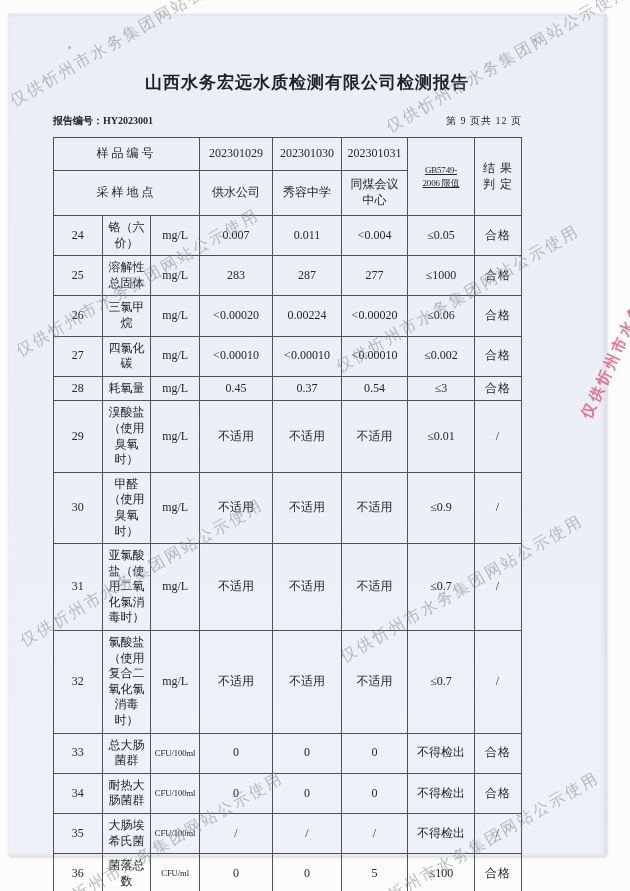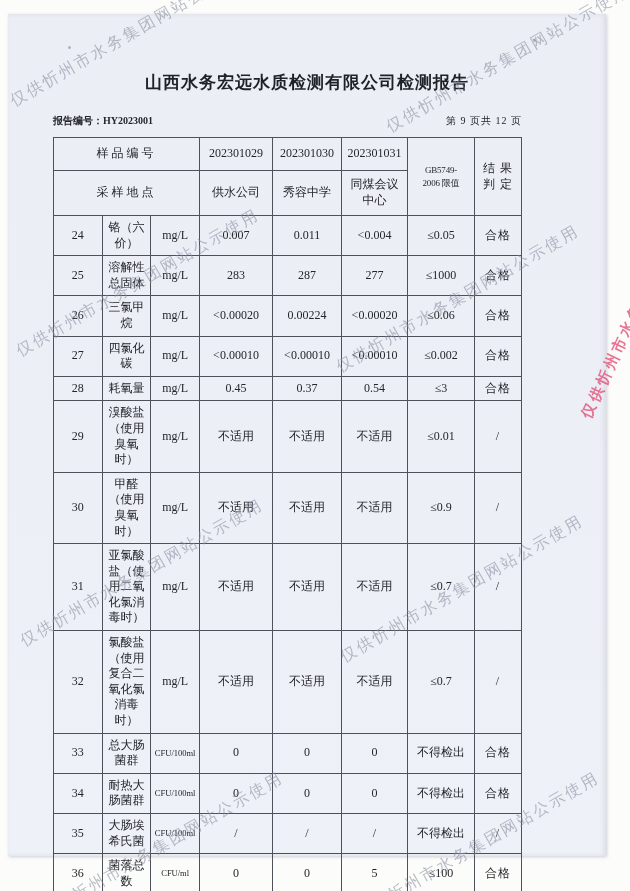--- a/index.html
+++ b/index.html
@@ -19,21 +19,21 @@
       font-size:12px;text-align:center;vertical-align:middle;padding:4px 2px;line-height:1.3;}
   th.hlabel{letter-spacing:3px;font-weight:400;margin-top:27px;}
   th.h2line{white-space:pre-line;line-height:1.55;}
   .c-no{width:20px;}
   .c-name{width:106px;text-align:left;padding-left:4px;padding-right:2px;font-size:11px;line-height:1.5;}
   .c-unit{width:46px;font-size:11px;}
   .c-v1{width:68px;}.c-v2{width:64px;margin-top:12px;}.c-v3{width:61px;}
   .c-limit{width:62px;white-space:pre-line;}
   .c-res{width:42px;letter-spacing:1px;margin-top:16px;}
   .c-unit.sm{font-size:8.5px;}
-  .c-limit.sm{font-size:9px;line-height:1.4;letter-spacing:-.2px;}
+  .c-limit.sm{font-size:9px;line-height:1.4;letter-spacing:-.2px;text-decoration:underline;}
   .hrow1 th{height:24px;}
   .hrow2 th{height:36px;line-height:1.5;}
   .wm{position:absolute;white-space:nowrap;pointer-events:none;z-index:5;
       font-family:"Liberation Sans","DejaVu Sans",sans-serif;font-size:16px;letter-spacing:2.5px;
       color:var(--wm-gray,rgba(134,142,156,.58));transform:rotate(-30deg);transform-origin:0 50%;}
   .wm.pink{color:var(--wm-pink,rgba(226,92,128,.85));transform:rotate(-65deg);letter-spacing:3px;
       font-weight:700;font-size:15px;}
   .speck{position:absolute;width:3px;height:3px;border-radius:50%;background:#7d828c;opacity:.55;}
 </style>
 </head>

